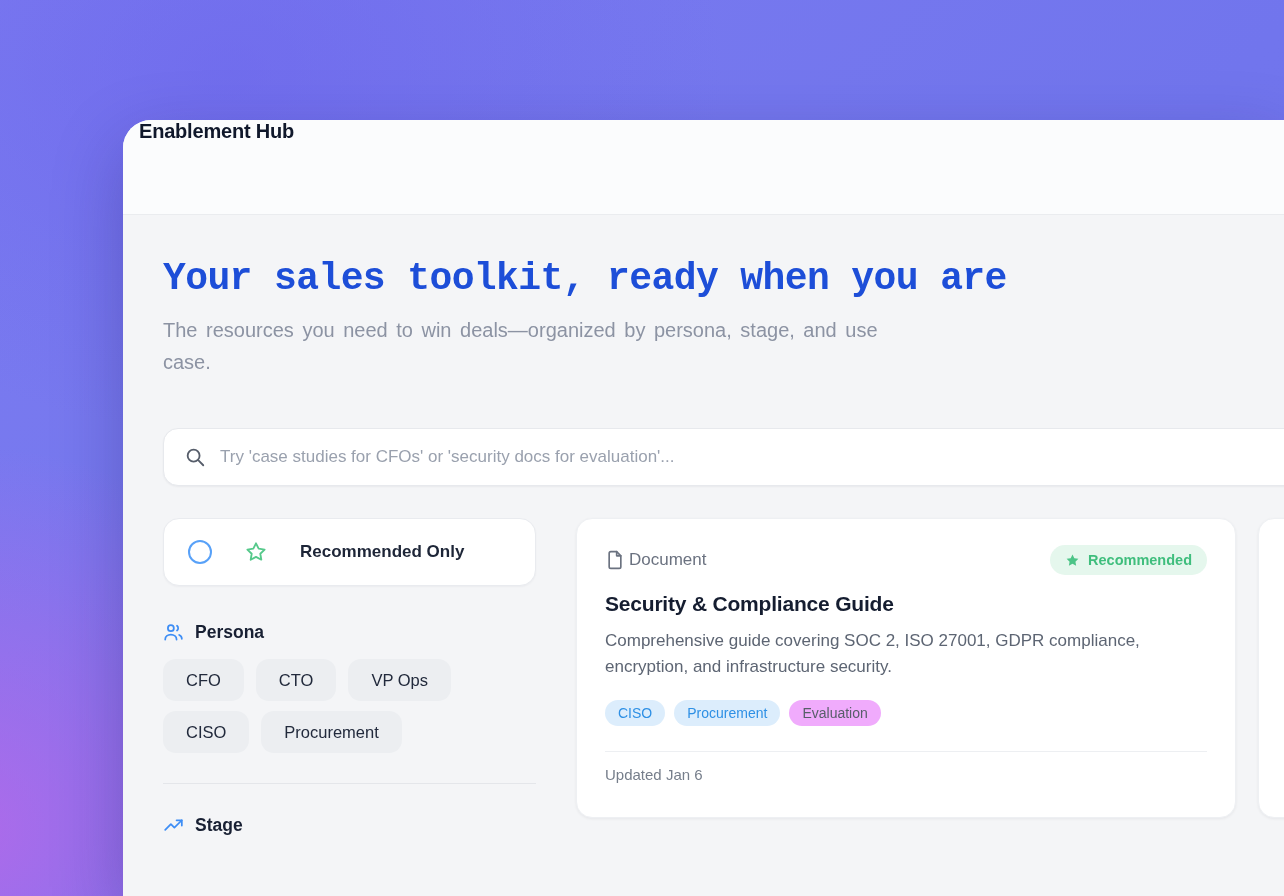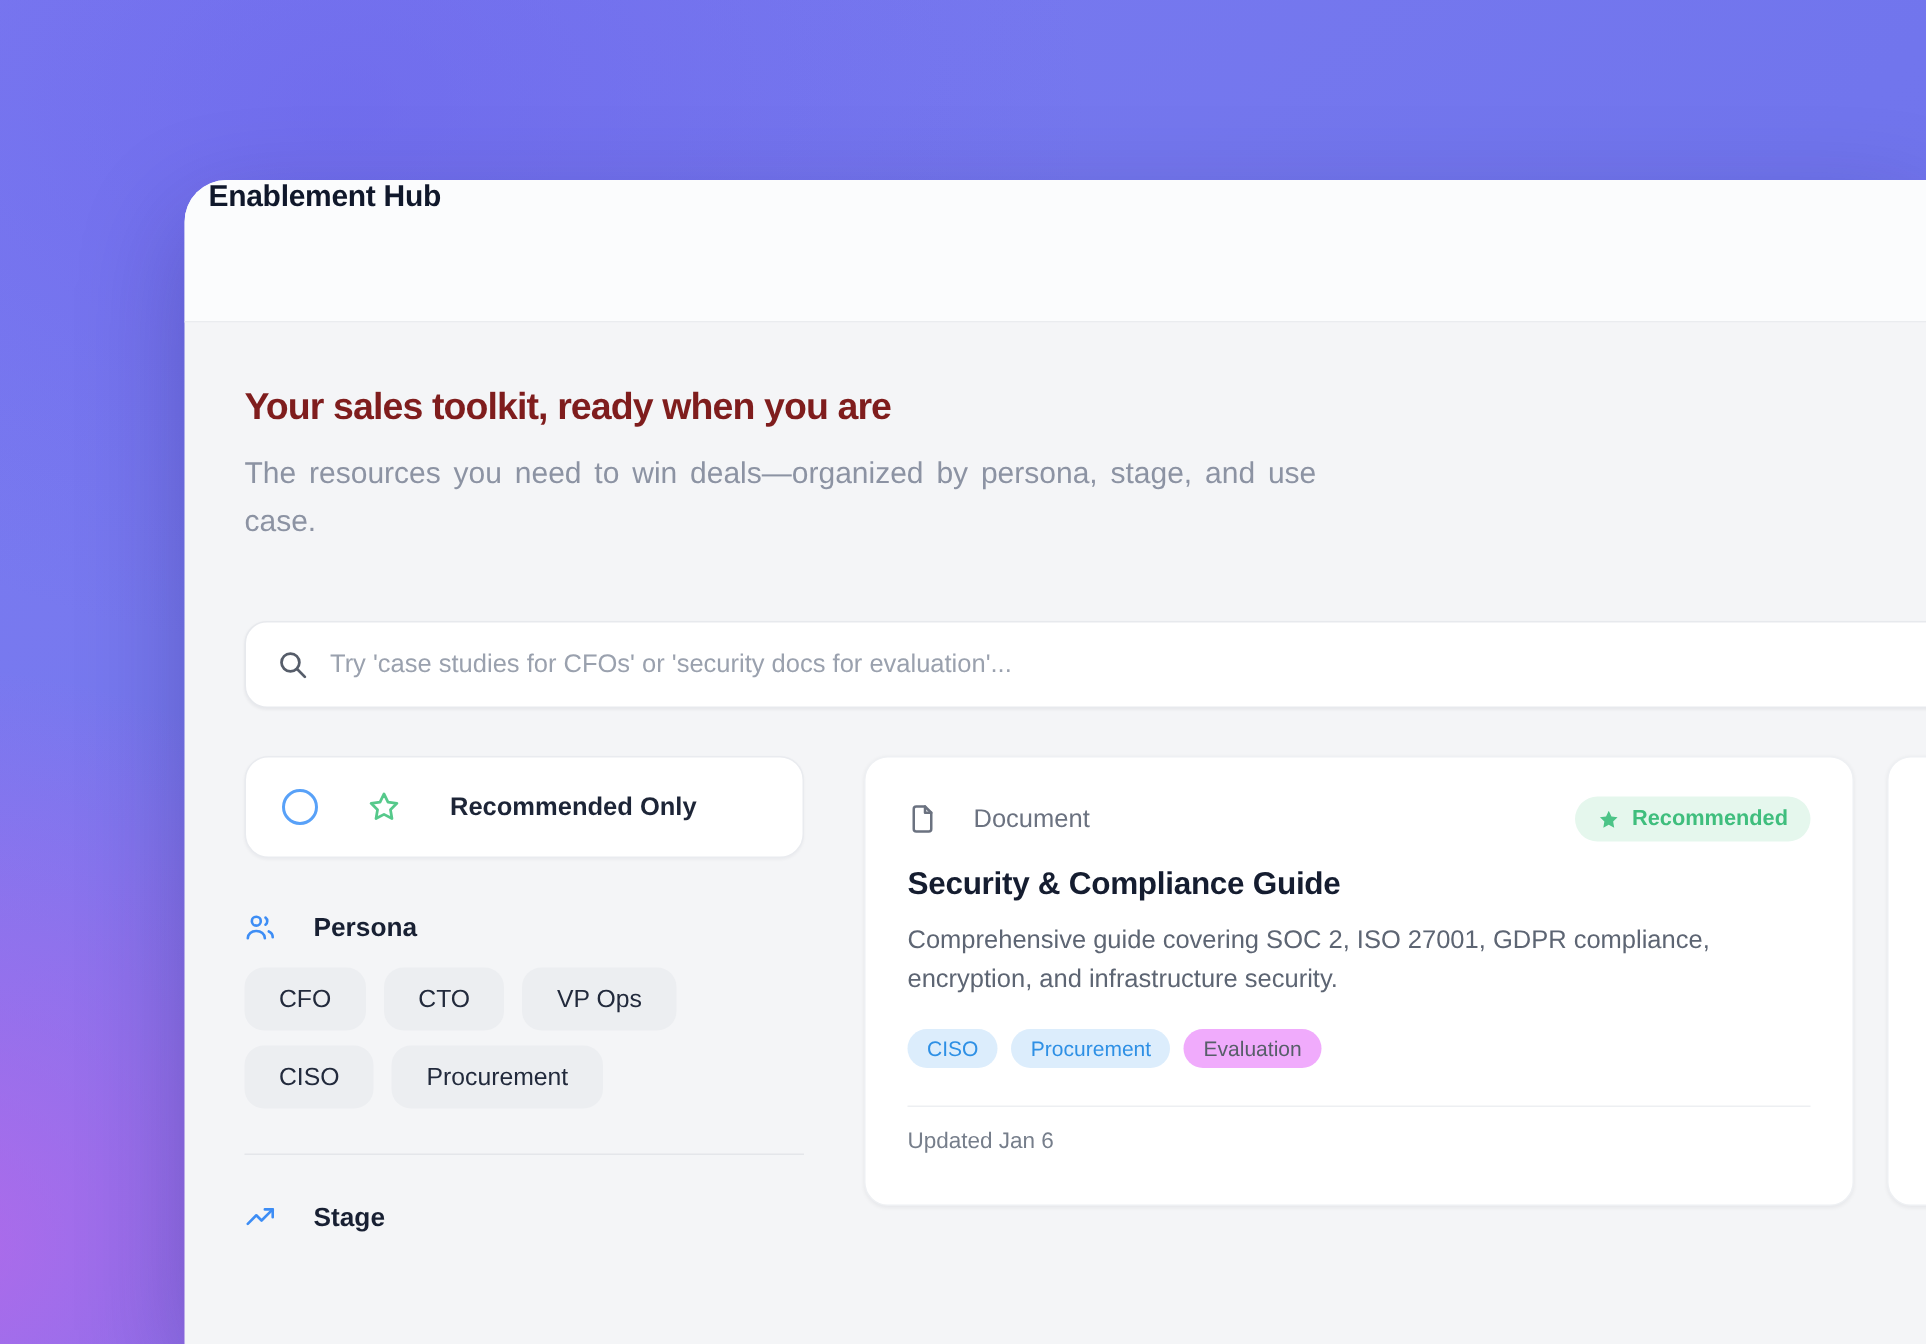--- a/index.html
+++ b/index.html
@@ -21,21 +21,21 @@
     box-shadow:0 24px 70px rgba(28,20,90,.28);
   }
   .panel-header {
     height:95px; background:#fbfcfd; border-bottom:1px solid #eaecef;
     display:flex; padding-left:16px;
   }
   .app-title { font-size:20px; font-weight:700; color:#10182b; letter-spacing:-.2px; }
 
   .panel-body { padding:42px 0 0 40px; }
 
-  .hero-title { font-size:25px; font-weight:800; color:#7f1d1d; letter-spacing:-.6px; }
+  .hero-title { font-size:38px; font-weight:800; color:#1d4ed8; letter-spacing:-.6px;font-family:Liberation Mono, monospace; }
   .hero-subtitle {
     margin-top:15px; font-size:20px; line-height:1.58; color:#8c93a3;
     max-width:720px; word-spacing:3px;
   }
 
   .search-bar {
     margin-top:50px; width:1180px; height:58px; background:#fff;
     border:1px solid #e7e9ed; border-radius:15px;
     display:flex; align-items:center; padding:0 20px;
     box-shadow:0 1px 2px rgba(16,24,40,.05);
@@ -57,41 +57,41 @@
   
   .sidebar { width:373px; flex:none; }
   .reco-card {
     height:68px; background:#fff; border:1px solid #e9ebef; border-radius:16px;
     display:flex; align-items:center; gap:33px; padding:0 24px;
     box-shadow:0 1px 2px rgba(16,24,40,.04); cursor:pointer;
   }
   .radio-circle { width:24px; height:24px; border:2px solid #58a1f8; border-radius:50%; flex:none; }
   .reco-label { font-size:17px; font-weight:600; color:#1d2537; }
 
-  .section-head { margin-top:36px; display:flex; align-items:center; gap:25px; }
+  .section-head { margin-top:36px; display:flex; align-items:center; gap:11px; }
   .section-label { font-size:17.5px; font-weight:700; color:#182033; }
 
   .chips { margin-top:16px; display:flex; flex-wrap:wrap; gap:10px 12px; max-width:373px; }
   .chip {
     height:42px; display:inline-flex; align-items:center; padding:0 23px;
     background:#eceef1; border-radius:13px; font-size:16.5px; font-weight:500;
     color:#222a3c; cursor:pointer;
   }
   .side-divider { margin-top:30px; height:1px; background:#e4e6ea; width:100%; }
   .section-head.stage { margin-top:31px; }
 
   
   .cards-row { display:flex; gap:22px; }
   .asset-card {
     width:660px; flex:none; height:300px; background:#fff; border-radius:16px;
     padding:26px 28px 0; box-shadow:0 1px 3px rgba(16,24,40,.06);
     border:1px solid #eef0f3; cursor:pointer;
   }
   .card-top { display:flex; align-items:center; }
-  .card-type { margin-left:24px; font-size:17px; color:#6b7280; }
+  .card-type { margin-left:4px; font-size:17px; color:#6b7280; }
   .card-spacer { flex:1; }
   .reco-badge {
     height:30px; display:flex; align-items:center; gap:8px; padding:0 15px;
     background:#e5f7ed; border-radius:999px; font-size:14.5px; font-weight:600; color:#3fbe7d;
   }
   .card-title { margin-top:17px; font-size:21px; font-weight:700; color:#151d30; letter-spacing:-.2px; }
   .card-desc { margin-top:12px; font-size:17px; line-height:1.5; color:#5d6573; max-width:586px; }
   .tag-row { margin-top:21px; display:flex; gap:9px; }
   .tag {
     height:26px; display:inline-flex; align-items:center; padding:0 13px;

